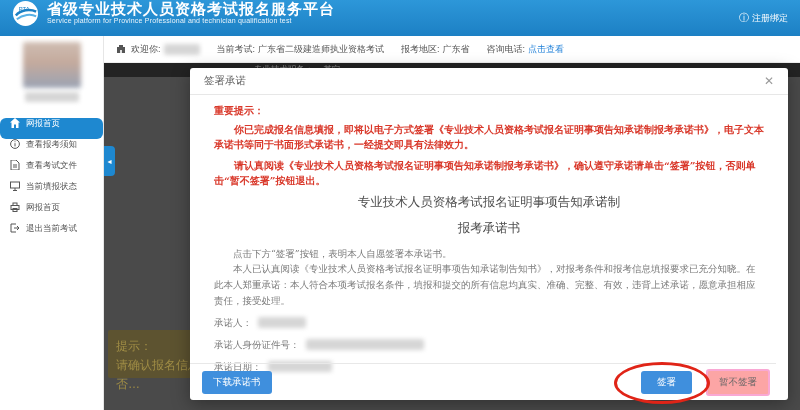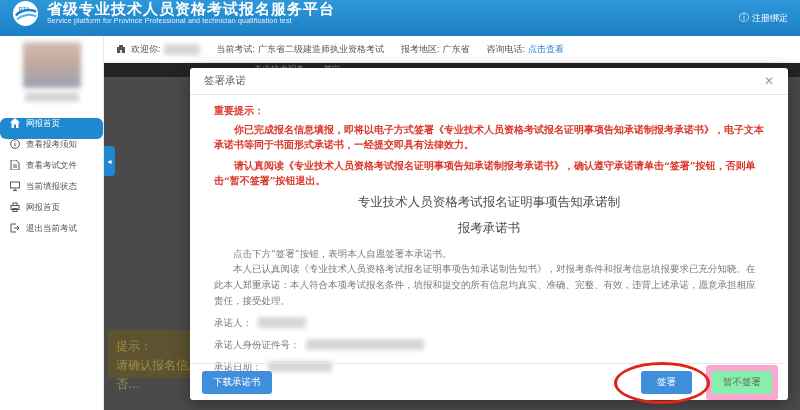--- a/index.html
+++ b/index.html
@@ -57,26 +57,26 @@
   .modal-body { padding:8px 24px 0; font-family:"DejaVu Serif","Liberation Serif",serif; }
   .warn { color:#d9382a; font-size:10px; line-height:1.55; }
   .warn-title { font-weight:bold; margin-bottom:3px; }
   .warn p { text-indent:2em; margin-bottom:5px; font-weight:bold; }
   .doc-title { text-align:center; color:#4e4e4e; font-size:12.5px; margin-top:0;
     font-family:"Liberation Sans",sans-serif; }
   .doc-title .l2 { margin-top:9px; }
   .doc-body { color:#7a7a7a; font-size:9.5px; line-height:1.65; margin-top:9px; }
   .doc-body p { text-indent:2em; }
   .sig-line { display:flex; gap:6px; margin-top:9px; color:#7a7a7a; font-size:9.5px; }
-  .modal-foot { position:absolute; left:0; right:4px; bottom:0; height:37px; border-top:1px solid #e8e8e8;
+  .modal-foot { position:absolute; left:0; right:12px; bottom:0; height:37px; border-top:1px solid #e8e8e8;
     display:flex; align-items:center; padding:0 12px; }
   .btn { font-size:9.5px; border:none; border-radius:3px; padding:5px 11px; cursor:pointer;
     font-family:"Liberation Sans",sans-serif; }
   .btn-blue { background:#3f8fdd; color:#fff; }
-  .btn-plain { background:#86efac; color:#666; border:6px solid #f9a8d4; }
+  .btn-plain { background:#fca5a5; color:#666; border:2px solid #f9a8d4; }
   .foot-spacer { flex:1; }
   .sign-wrap { position:relative; display:inline-block; }
   .red-ellipse { position:absolute; left:-27px; top:-9px; width:96px; height:42px;
     border:3px solid #e02417; border-radius:50%; pointer-events:none; }
   .notsign { margin-left:14px; margin-right:-6px; white-space:nowrap; }
 </style>
 </head>
 <body>
 
 <div class="app">

